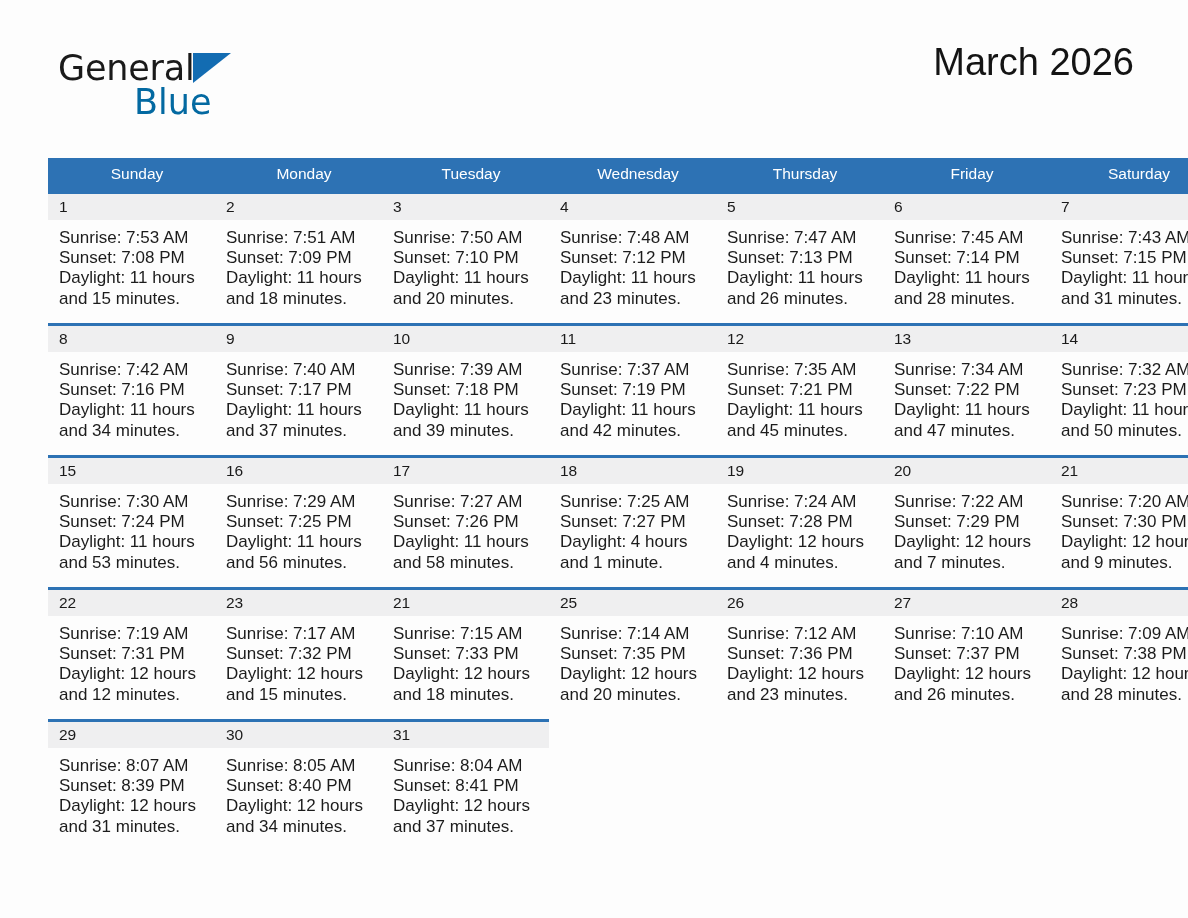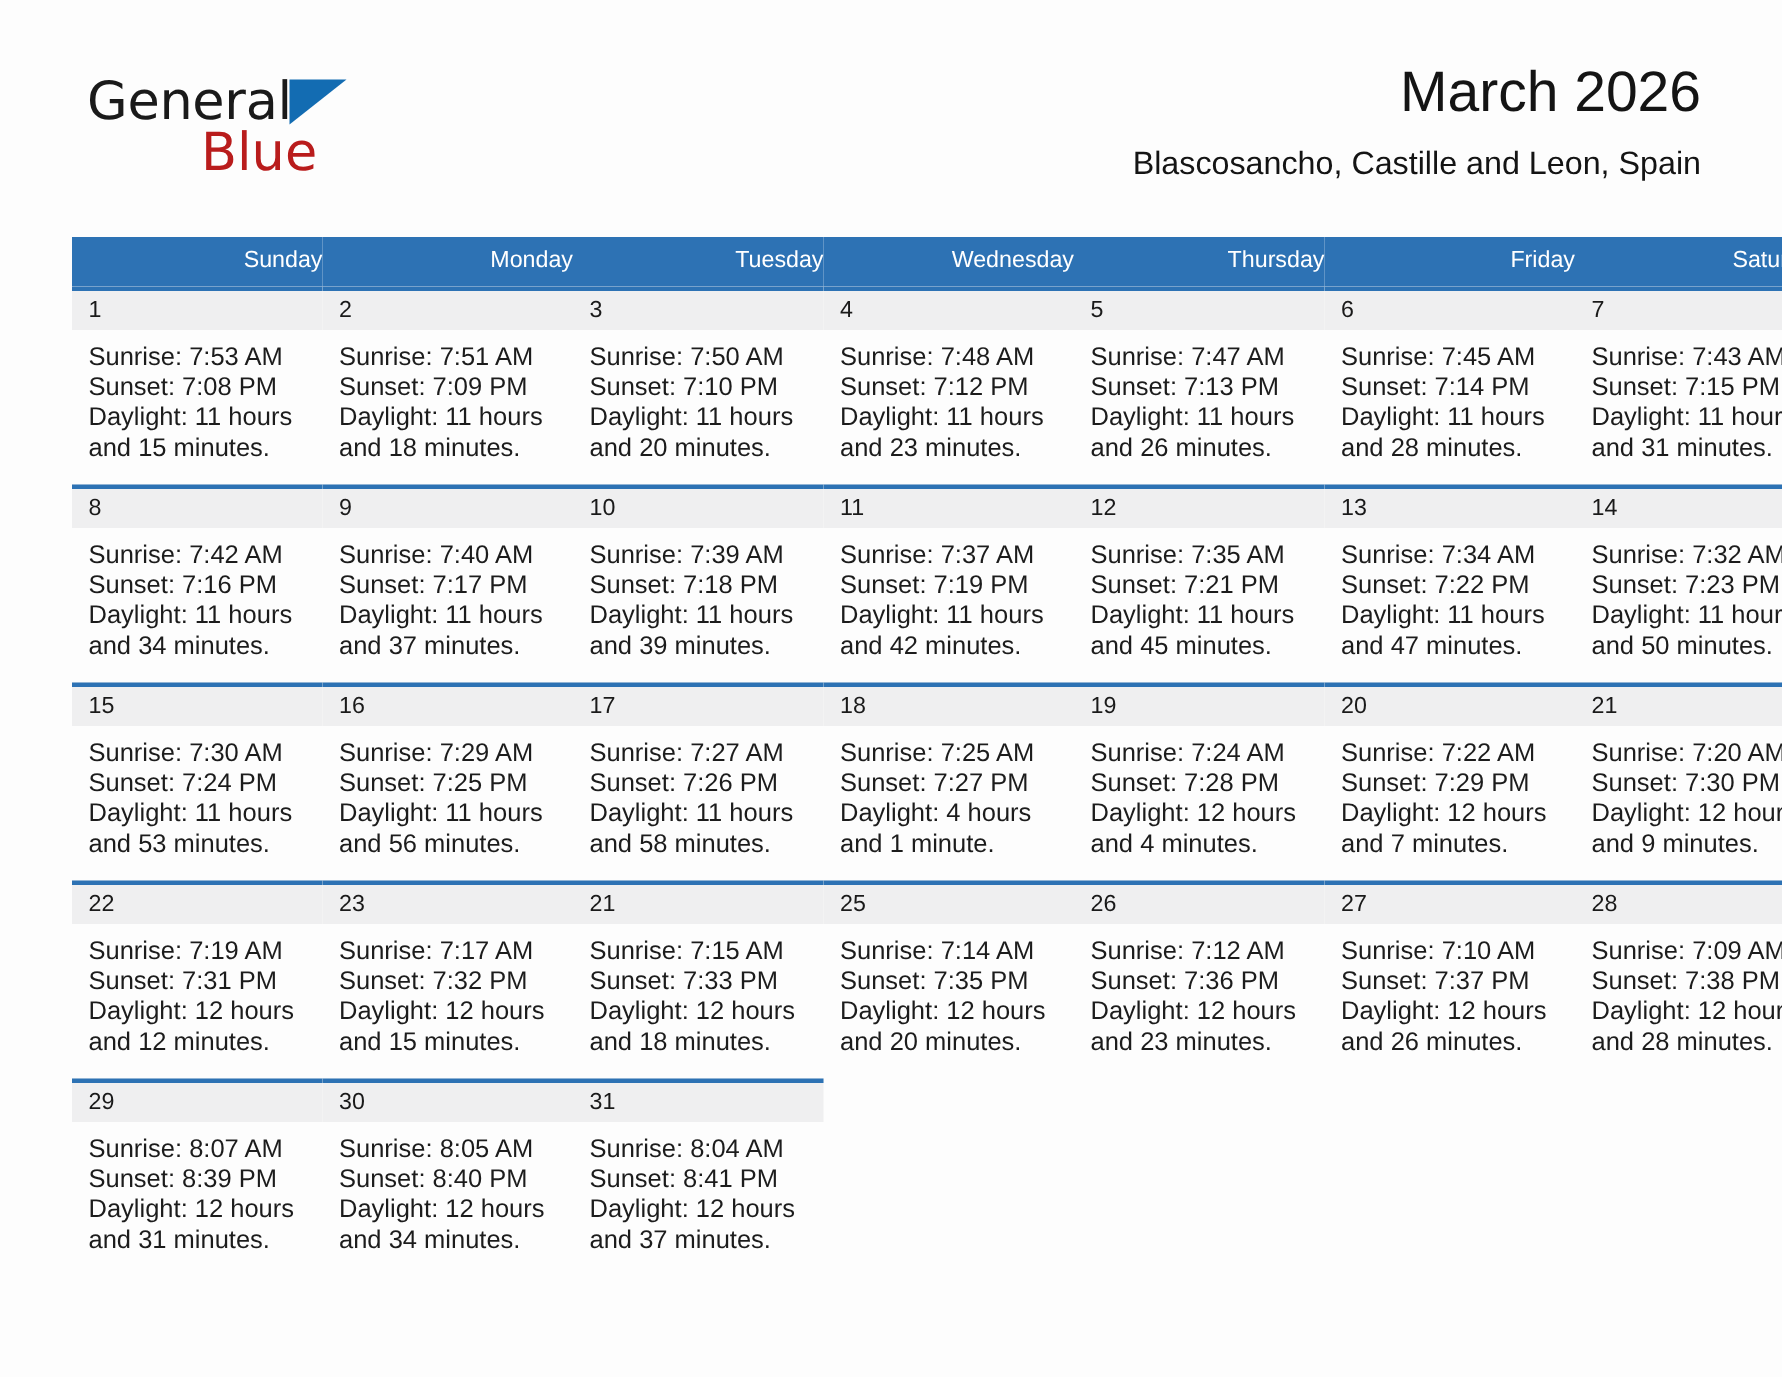--- a/index.html
+++ b/index.html
@@ -54,21 +54,21 @@
     height: 0;
     border-top: 30px solid #136cb2;
     border-right: 38px solid transparent;
     vertical-align: top;
     margin-left: -2px;
     margin-top: 5px;
   }
   .logo-blue {
     display: block;
     font-size: 35px;
-    color: #b91c1c;
+    color: #0369a1;
     font-family: "DejaVu Sans", sans-serif;
     line-height: 36px;
     margin-left: 76px;
     margin-top: -4px;
   }
 
   .title-block {
     position: absolute;
     right: 54px;
     top: 40px;
@@ -106,21 +106,21 @@
     width: 156px;
     padding: 0;
     vertical-align: top;
   }
 
   thead th.dayhead {
     background: #2d72b4;
     color: #ffffff;
     font-size: 15.5px;
     font-weight: 400;
-    text-align: right;
+    text-align: center;
     padding: 7px 0 8px 11px;
     height: 18px;
     line-height: 18px;
   }
 
   tr.week-spacer td {
     height: 13px;
     background: #fdfdfd;
   }
 
@@ -163,21 +163,20 @@
 
     <div class="logo">
       <div class="logo-row1">
         <span class="logo-general">General</span><span class="logo-triangle"></span>
       </div>
       <span class="logo-blue">Blue</span>
     </div>
 
     <div class="title-block">
       <div class="cal-title">March 2026</div>
-      <div class="cal-subtitle">Blascosancho, Castille and Leon, Spain</div>
     </div>
 
   </div>
 
   <div class="calendar">
     <table class="cal">
       <thead>
         <tr>
           <th class="dayhead">Sunday</th>
           <th class="dayhead">Monday</th>

